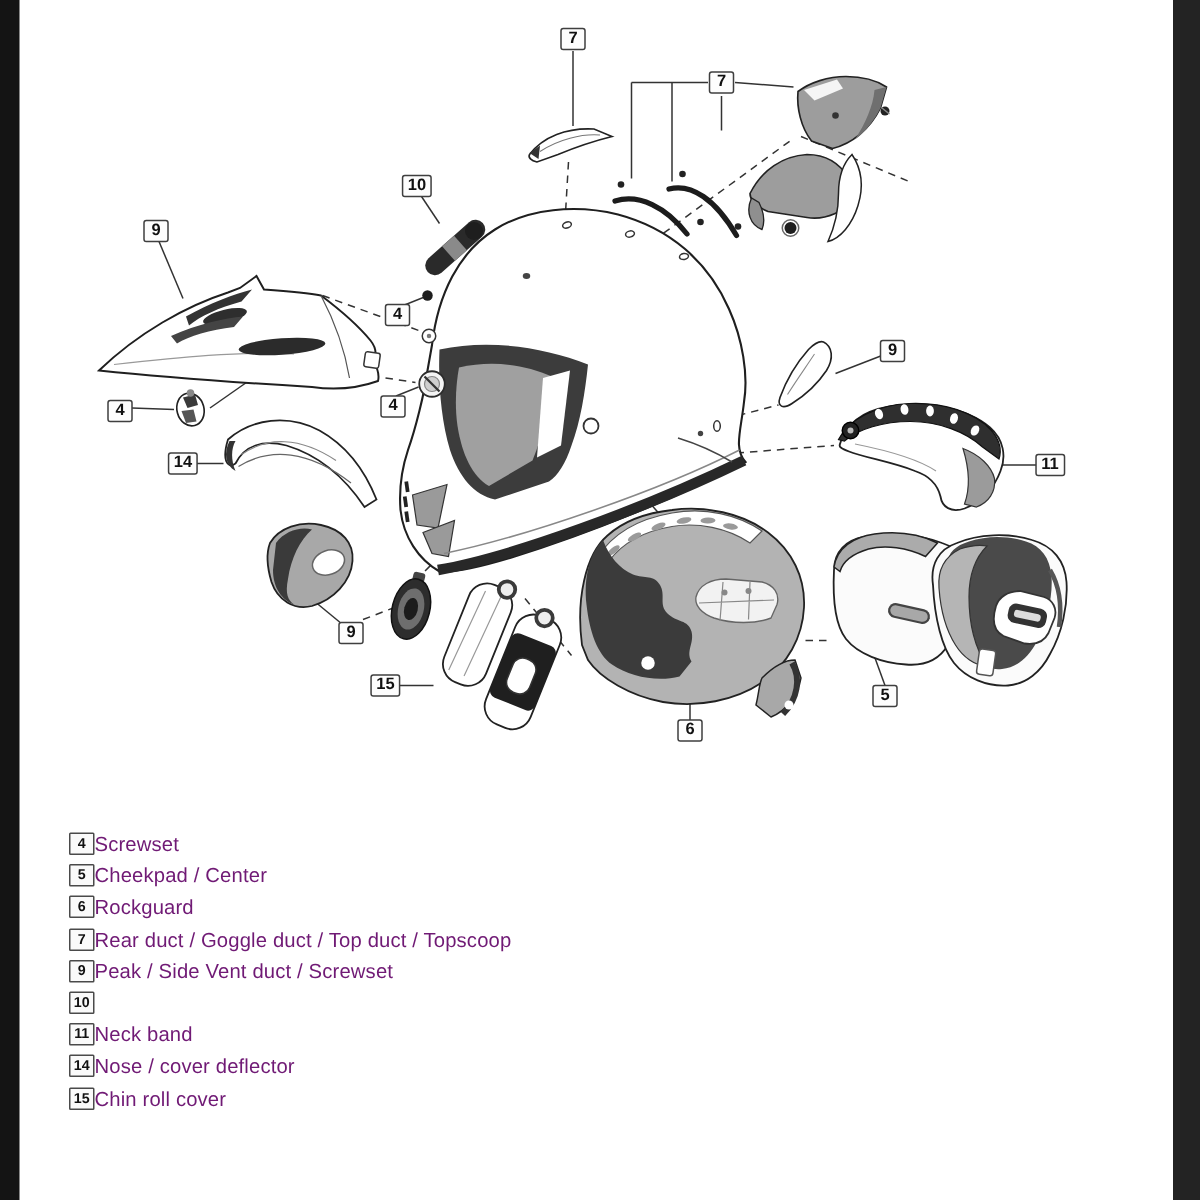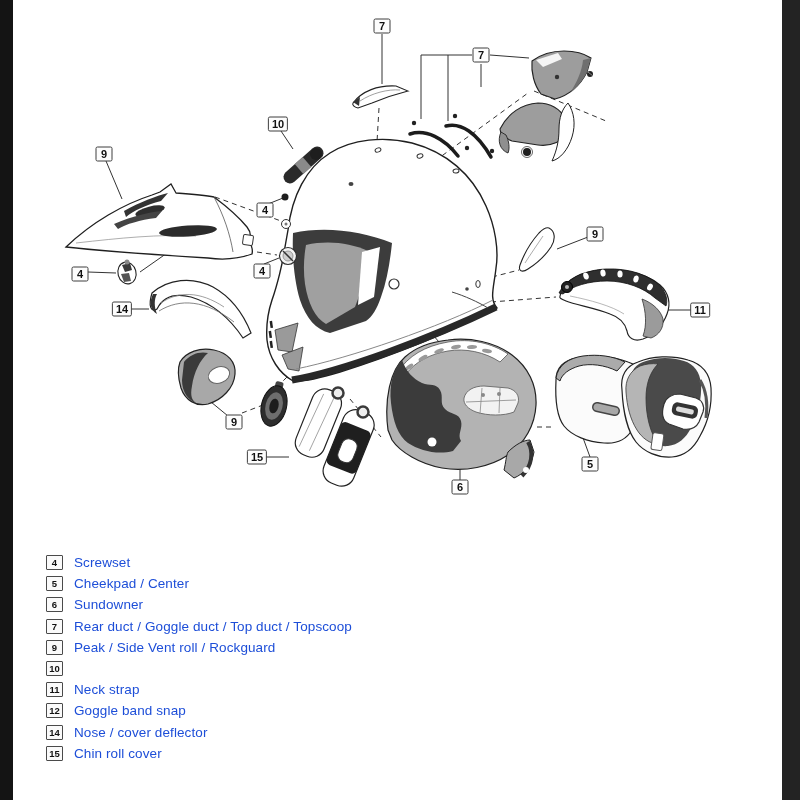--- a/index.html
+++ b/index.html
@@ -16,21 +16,21 @@
     padding:0 3px;min-width:9px;text-align:center;
   }
   #legend{position:absolute;left:46px;top:552px;width:620px;}
   .legend-row{display:flex;align-items:center;height:21.2px;}
   .legend-num{
     display:inline-block;width:15px;height:13px;border:1px solid #4a4a4a;
     border-radius:1px;background:#fafafa;color:#111;
     font-size:9.5px;font-weight:bold;line-height:13px;text-align:center;
     flex:0 0 auto;
   }
-  .legend-label{margin-left:11px;font-size:13.5px;color:#1d4ed8;letter-spacing:.1px;}
+  .legend-label{font-size:13.5px;color:#701a75;letter-spacing:.1px;}
 </style>
 </head>
 <body>
 
 <div class="stage">
 
   <svg id="diagram-svg" width="800" height="545" viewBox="0 0 800 545">
 
     <g stroke="#333" stroke-width="1" fill="none">
       <path d="M 382,34 L 382,84"></path>
@@ -320,40 +320,36 @@
       <div class="legend-row">
         <span class="legend-num">4</span>
         <span class="legend-label">Screwset</span>
       </div>
       <div class="legend-row">
         <span class="legend-num">5</span>
         <span class="legend-label">Cheekpad / Center</span>
       </div>
       <div class="legend-row">
         <span class="legend-num">6</span>
-        <span class="legend-label">Sundowner</span>
+        <span class="legend-label">Rockguard</span>
       </div>
       <div class="legend-row">
         <span class="legend-num">7</span>
         <span class="legend-label">Rear duct / Goggle duct / Top duct / Topscoop</span>
       </div>
       <div class="legend-row">
         <span class="legend-num">9</span>
-        <span class="legend-label">Peak / Side Vent roll / Rockguard</span>
+        <span class="legend-label">Peak / Side Vent duct / Screwset</span>
       </div>
       <div class="legend-row">
         <span class="legend-num">10</span>
       </div>
       <div class="legend-row">
         <span class="legend-num">11</span>
-        <span class="legend-label">Neck strap</span>
-      </div>
-      <div class="legend-row">
-        <span class="legend-num">12</span>
-        <span class="legend-label">Goggle band snap</span>
+        <span class="legend-label">Neck band</span>
       </div>
       <div class="legend-row">
         <span class="legend-num">14</span>
         <span class="legend-label">Nose / cover deflector</span>
       </div>
       <div class="legend-row">
         <span class="legend-num">15</span>
         <span class="legend-label">Chin roll cover</span>
       </div>
     </div>

